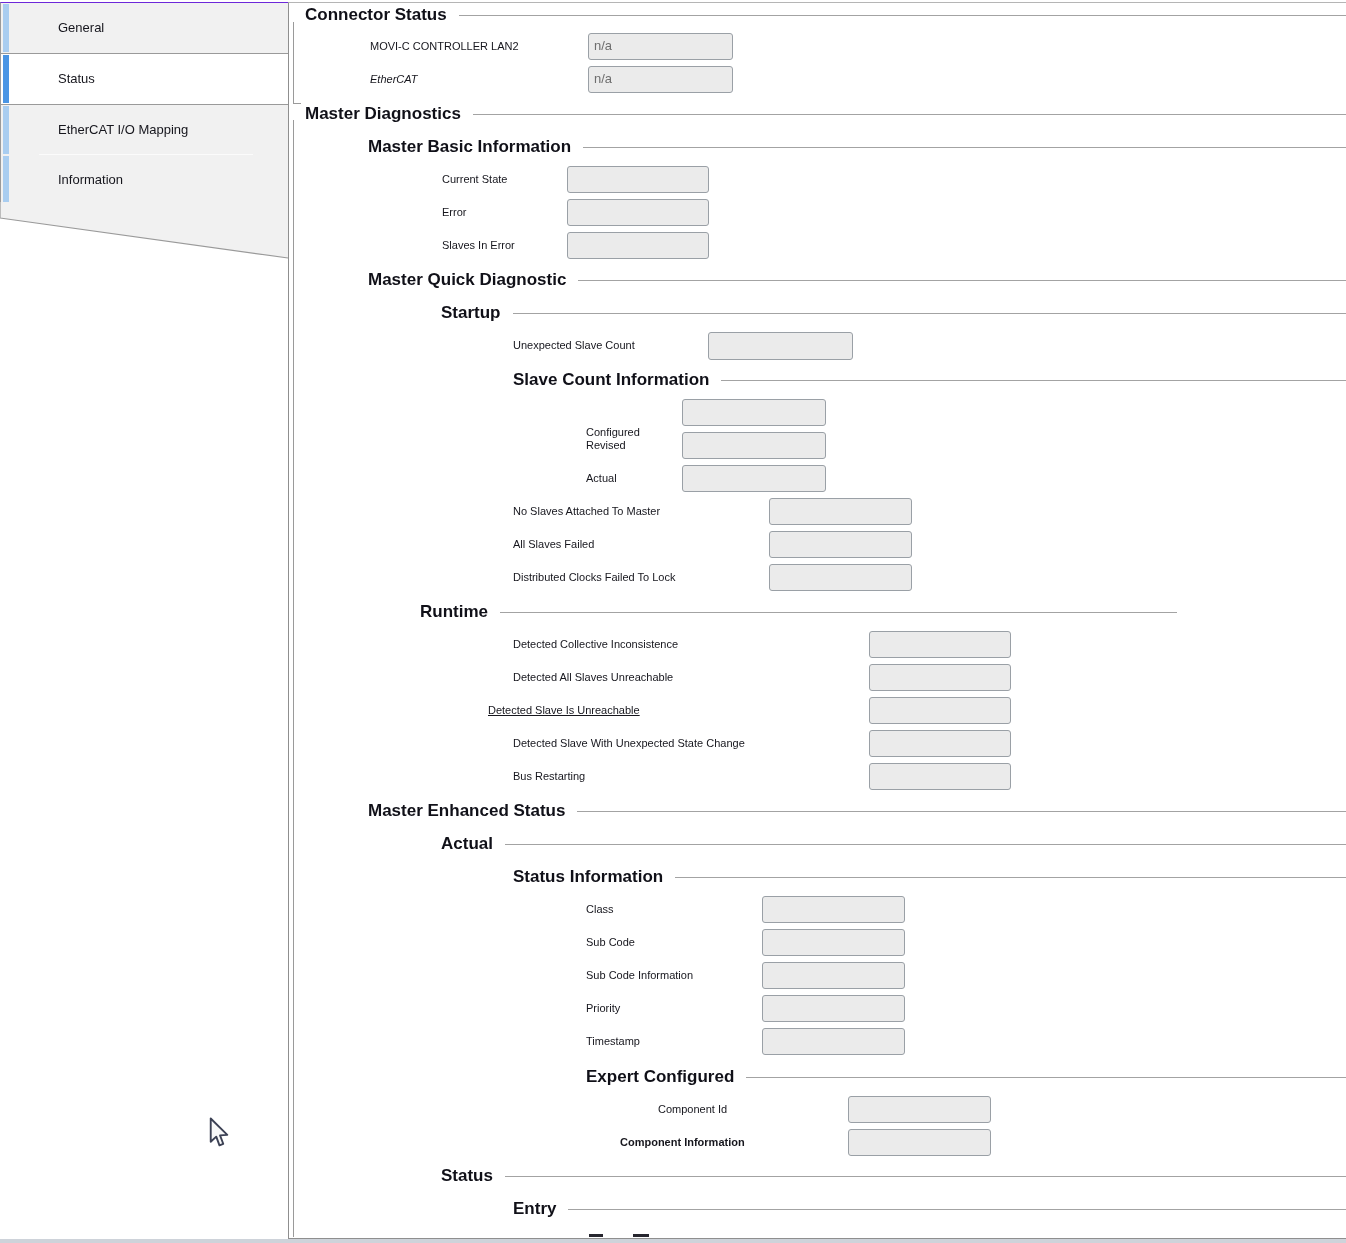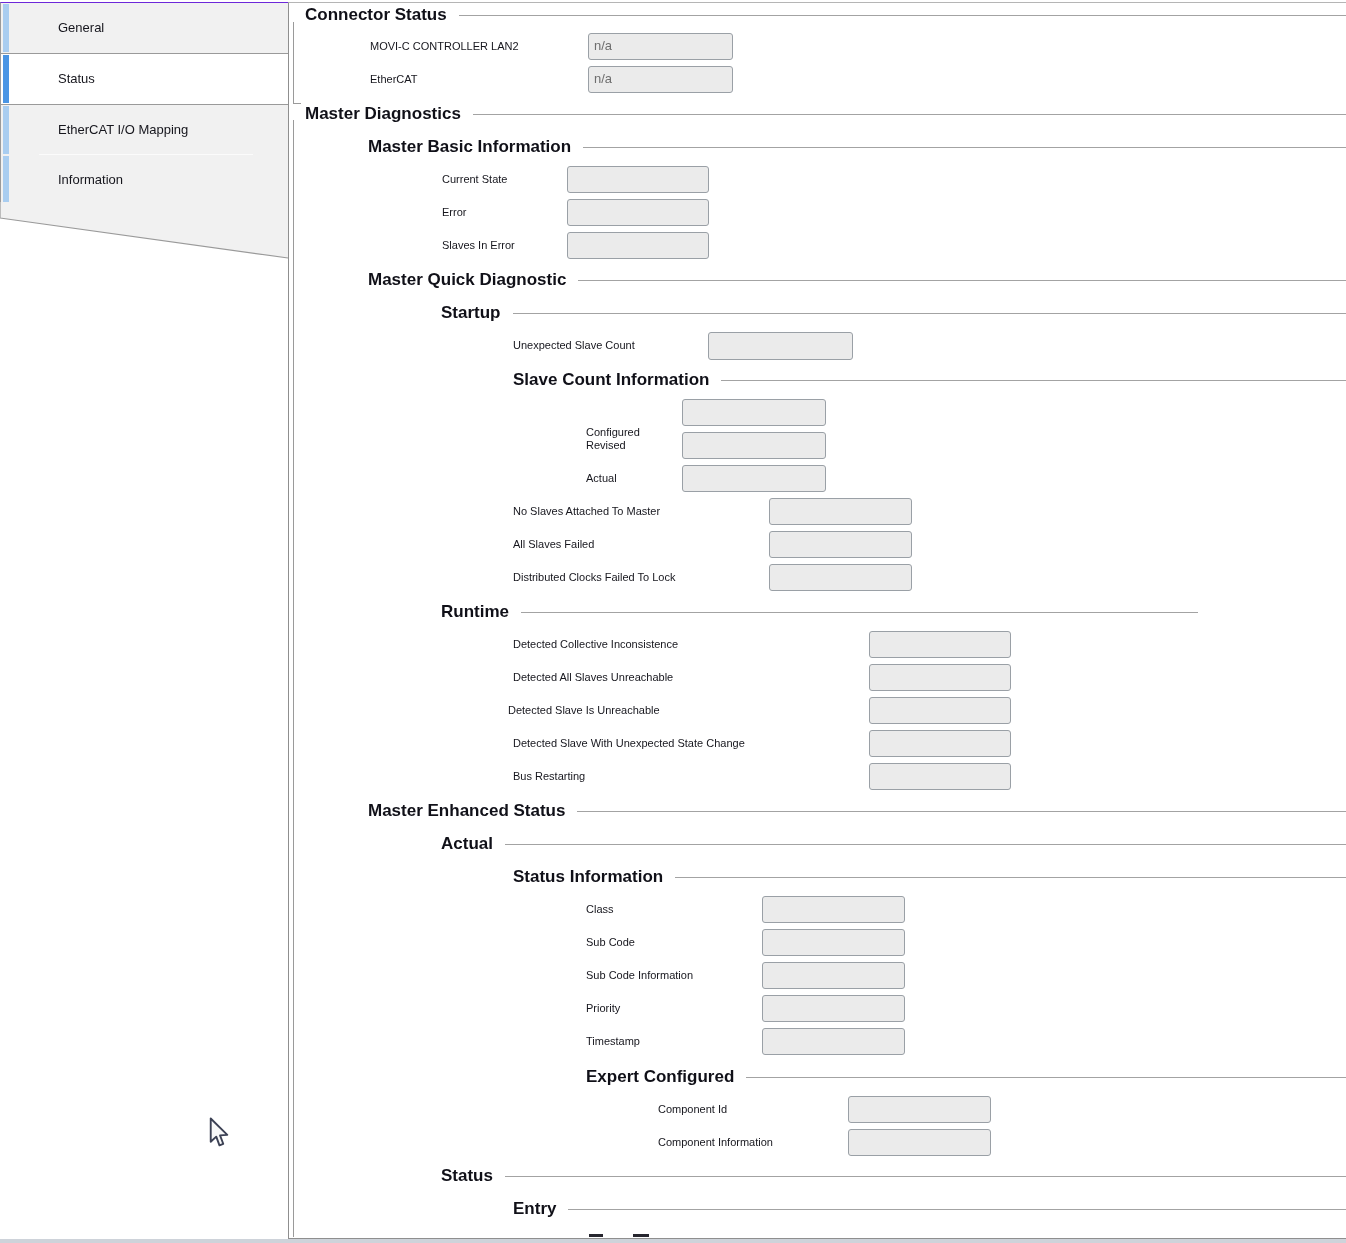--- a/index.html
+++ b/index.html
@@ -40,21 +40,21 @@
 
   <div id="panel"></div>
   <div id="bottom-strip"></div>
 
   <div class="groupedge hook" style="left:293px;top:22px;width:7px;height:81px;"></div>
   <div class="groupedge" style="left:293px;top:120px;width:7px;height:1117px;"></div>
 
   <div class="hdr" style="left:305px;top:7px;width:1041px;">Connector Status</div>
   <div class="lbl" style="left:370px;top:38px;">MOVI-C CONTROLLER LAN2</div>
   <div class="fld" style="left:588px;top:33px;width:145px;">n/a</div>
-  <div class="lbl" style="left:370px;top:71px;">EtherCAT</div>
+  <div class="lbl" style="left:370px;top:71px;font-style:italic;">EtherCAT</div>
   <div class="fld" style="left:588px;top:66px;width:145px;">n/a</div>
 
   <div class="hdr" style="left:305px;top:106px;width:1041px;">Master Diagnostics</div>
 
   <div class="hdr" style="left:368px;top:139px;width:978px;">Master Basic Information</div>
   <div class="lbl" style="left:442px;top:171px;">Current State</div>
   <div class="fld" style="left:567px;top:166px;width:142px;"></div>
   <div class="lbl" style="left:442px;top:204px;">Error</div>
   <div class="fld" style="left:567px;top:199px;width:142px;"></div>
   <div class="lbl" style="left:442px;top:237px;">Slaves In Error</div>
@@ -74,26 +74,26 @@
   <div class="lbl" style="left:586px;top:470px;">Actual</div>
   <div class="fld" style="left:682px;top:465px;width:144px;"></div>
 
   <div class="lbl" style="left:513px;top:503px;">No Slaves Attached To Master</div>
   <div class="fld" style="left:769px;top:498px;width:143px;"></div>
   <div class="lbl" style="left:513px;top:536px;">All Slaves Failed</div>
   <div class="fld" style="left:769px;top:531px;width:143px;"></div>
   <div class="lbl" style="left:513px;top:569px;">Distributed Clocks Failed To Lock</div>
   <div class="fld" style="left:769px;top:564px;width:143px;"></div>
 
-  <div class="hdr" style="left:441px;top:604px;width:757px;">Runtime</div>
+  <div class="hdr" style="left:420px;top:604px;width:757px;">Runtime</div>
   <div class="lbl" style="left:513px;top:636px;">Detected Collective Inconsistence</div>
   <div class="fld" style="left:869px;top:631px;width:142px;"></div>
   <div class="lbl" style="left:513px;top:669px;">Detected All Slaves Unreachable</div>
   <div class="fld" style="left:869px;top:664px;width:142px;"></div>
-  <div class="lbl" style="left:508px;top:702px;">Detected Slave Is Unreachable</div>
+  <div class="lbl" style="left:488px;top:702px;text-decoration:underline;">Detected Slave Is Unreachable</div>
   <div class="fld" style="left:869px;top:697px;width:142px;"></div>
   <div class="lbl" style="left:513px;top:735px;">Detected Slave With Unexpected State Change</div>
   <div class="fld" style="left:869px;top:730px;width:142px;"></div>
   <div class="lbl" style="left:513px;top:768px;">Bus Restarting</div>
   <div class="fld" style="left:869px;top:763px;width:142px;"></div>
 
   <div class="hdr" style="left:368px;top:803px;width:978px;">Master Enhanced Status</div>
   <div class="hdr" style="left:441px;top:836px;width:905px;">Actual</div>
 
   <div class="hdr" style="left:513px;top:869px;width:833px;">Status Information</div>
@@ -104,21 +104,21 @@
   <div class="lbl" style="left:586px;top:967px;">Sub Code Information</div>
   <div class="fld" style="left:762px;top:962px;width:143px;"></div>
   <div class="lbl" style="left:586px;top:1000px;">Priority</div>
   <div class="fld" style="left:762px;top:995px;width:143px;"></div>
   <div class="lbl" style="left:586px;top:1033px;">Timestamp</div>
   <div class="fld" style="left:762px;top:1028px;width:143px;"></div>
 
   <div class="hdr" style="left:586px;top:1069px;width:760px;">Expert Configured</div>
   <div class="lbl" style="left:658px;top:1101px;">Component Id</div>
   <div class="fld" style="left:848px;top:1096px;width:143px;"></div>
-  <div class="lbl" style="left:658px;top:1134px;">Component Information</div>
+  <div class="lbl" style="left:620px;top:1134px;font-weight:bold;">Component Information</div>
   <div class="fld" style="left:848px;top:1129px;width:143px;"></div>
 
   <div class="hdr" style="left:441px;top:1168px;width:905px;">Status</div>
   <div class="hdr" style="left:513px;top:1201px;width:833px;">Entry</div>
 
   <div class="cut" style="left:589px;top:1234px;width:14px;"></div>
   <div class="cut" style="left:633px;top:1234px;width:16px;"></div>
 
   <div id="sidebar">
     <div class="tab hardline">

